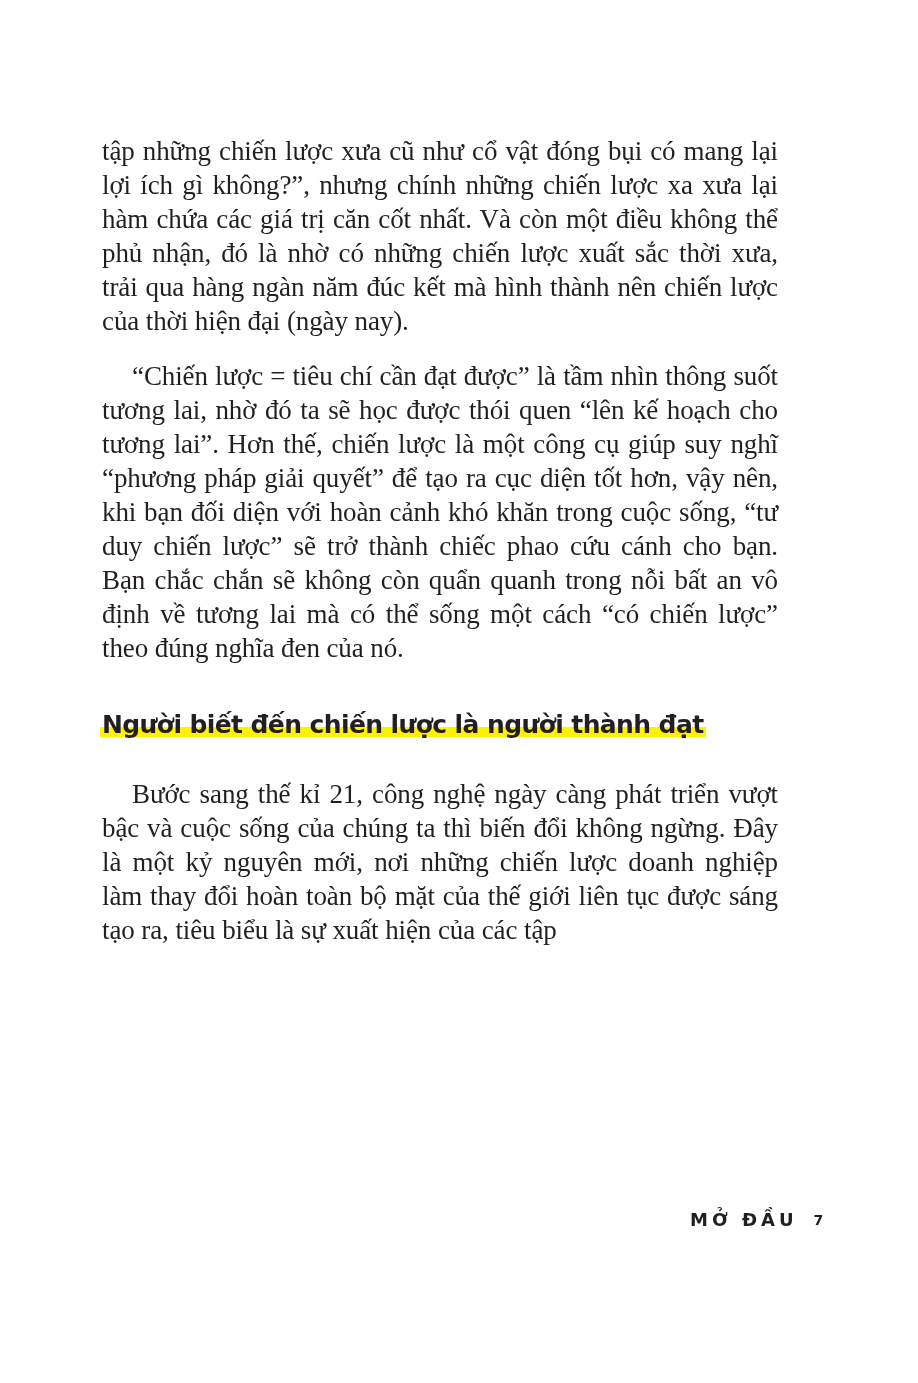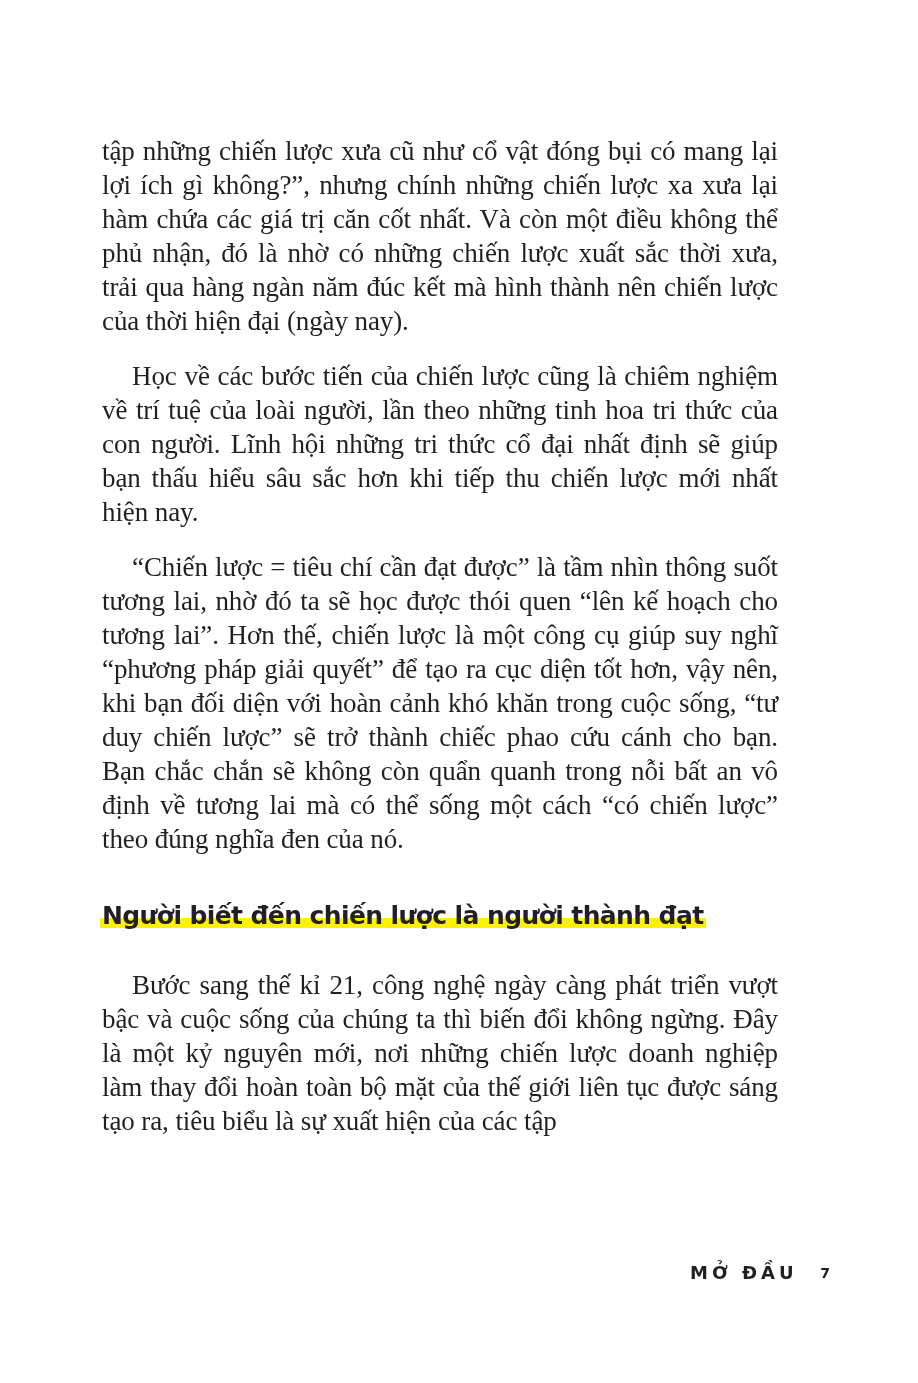--- a/index.html
+++ b/index.html
@@ -21,34 +21,33 @@
     font-family: "DejaVu Sans", "Liberation Sans", sans-serif;
     font-weight: bold;
     font-size: 25px;
     line-height: 36px;
     color: #231f20;
     letter-spacing: -0.6px;
     background: linear-gradient(to bottom, transparent 0%, transparent 58%, #fff200 58%, #fff200 92%, transparent 92%);
     padding: 0 2px;
   }
   .footer {
-    position: absolute; top: 1262px; left: 680px; width: 150px;
+    position: absolute; top: 1209px; left: 680px; width: 150px;
     display: flex; align-items: center;
     font-family: "DejaVu Sans", "Liberation Sans", sans-serif;
-    font-weight: bold; color: #231f20; justify-content: space-between;
+    font-weight: bold; color: #231f20;
   }
   .footer .section { font-size: 18px; letter-spacing: 4px; margin-left: 10px; }
   .footer .pagenum { font-size: 14px; margin-left: 16px; }
 </style>
 </head>
 <body>
 
 <div class="page">
   <p class="para">tập những chiến lược xưa cũ như cổ vật đóng bụi có mang lại lợi ích gì không?”, nhưng chính những chiến lược xa xưa lại hàm chứa các giá trị căn cốt nhất. Và còn một điều không thể phủ nhận, đó là nhờ có những chiến lược xuất sắc thời xưa, trải qua hàng ngàn năm đúc kết mà hình thành nên chiến lược của thời hiện đại (ngày nay).</p>
-  <p class="para indent">Học về các bước tiến của chiến lược cũng là chiêm nghiệm về trí tuệ của loài người, lần theo những tinh hoa tri thức của con người. Lĩnh hội những tri thức cổ đại nhất định sẽ giúp bạn thấu hiểu sâu sắc hơn khi tiếp thu chiến lược mới nhất hiện nay.</p>
   <p class="para indent">“Chiến lược = tiêu chí cần đạt được” là tầm nhìn thông suốt tương lai, nhờ đó ta sẽ học được thói quen “lên kế hoạch cho tương lai”. Hơn thế, chiến lược là một công cụ giúp suy nghĩ “phương pháp giải quyết” để tạo ra cục diện tốt hơn, vậy nên, khi bạn đối diện với hoàn cảnh khó khăn trong cuộc sống, “tư duy chiến lược” sẽ trở thành chiếc phao cứu cánh cho bạn. Bạn chắc chắn sẽ không còn quẩn quanh trong nỗi bất an vô định về tương lai mà có thể sống một cách “có chiến lược” theo đúng nghĩa đen của nó.</p>
 
   <div class="heading-wrap">
     <h2 class="heading">Người biết đến chiến lược là người thành đạt</h2>
   </div>
 
   <p class="para indent">Bước sang thế kỉ 21, công nghệ ngày càng phát triển vượt bậc và cuộc sống của chúng ta thì biến đổi không ngừng. Đây là một kỷ nguyên mới, nơi những chiến lược doanh nghiệp làm thay đổi hoàn toàn bộ mặt của thế giới liên tục được sáng tạo ra, tiêu biểu là sự xuất hiện của các tập</p>
 </div>
 
 <div class="footer">

